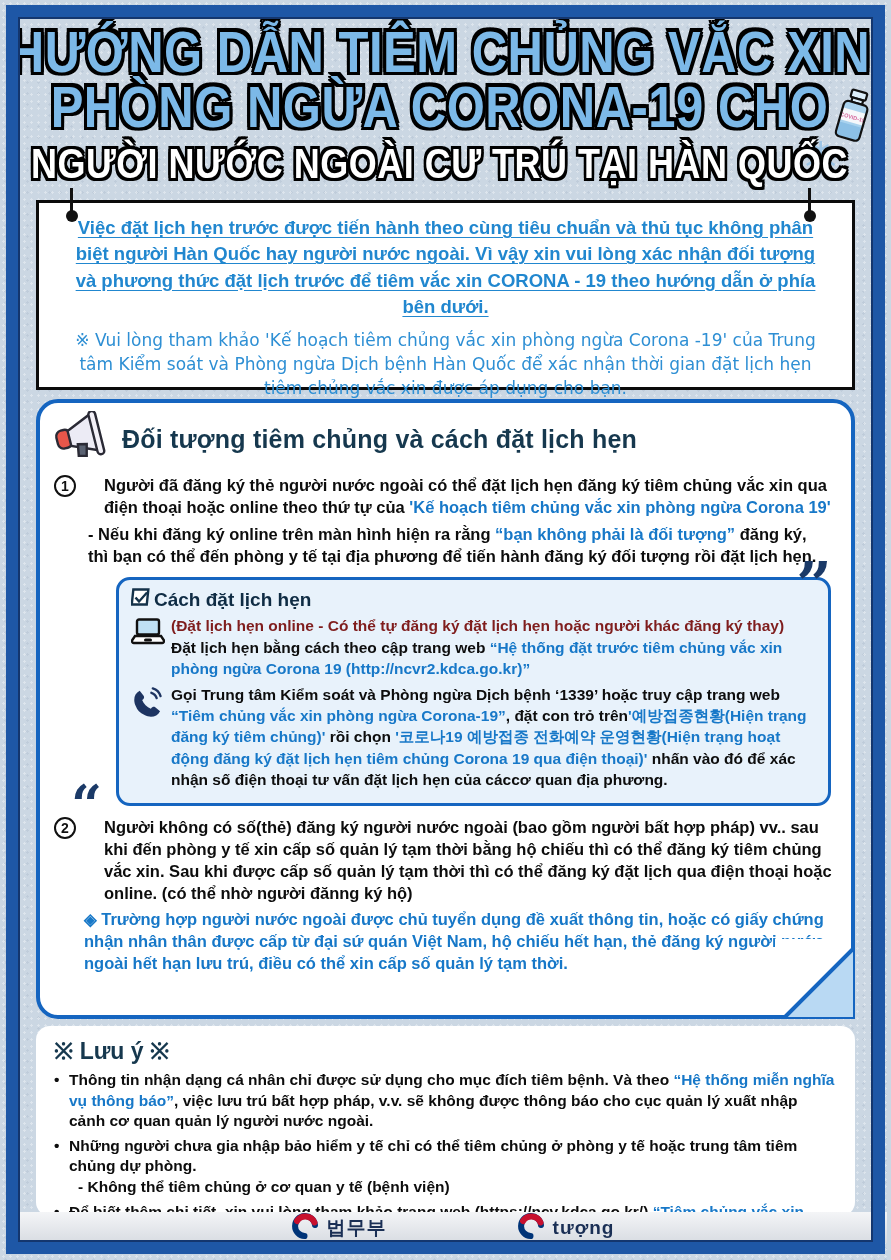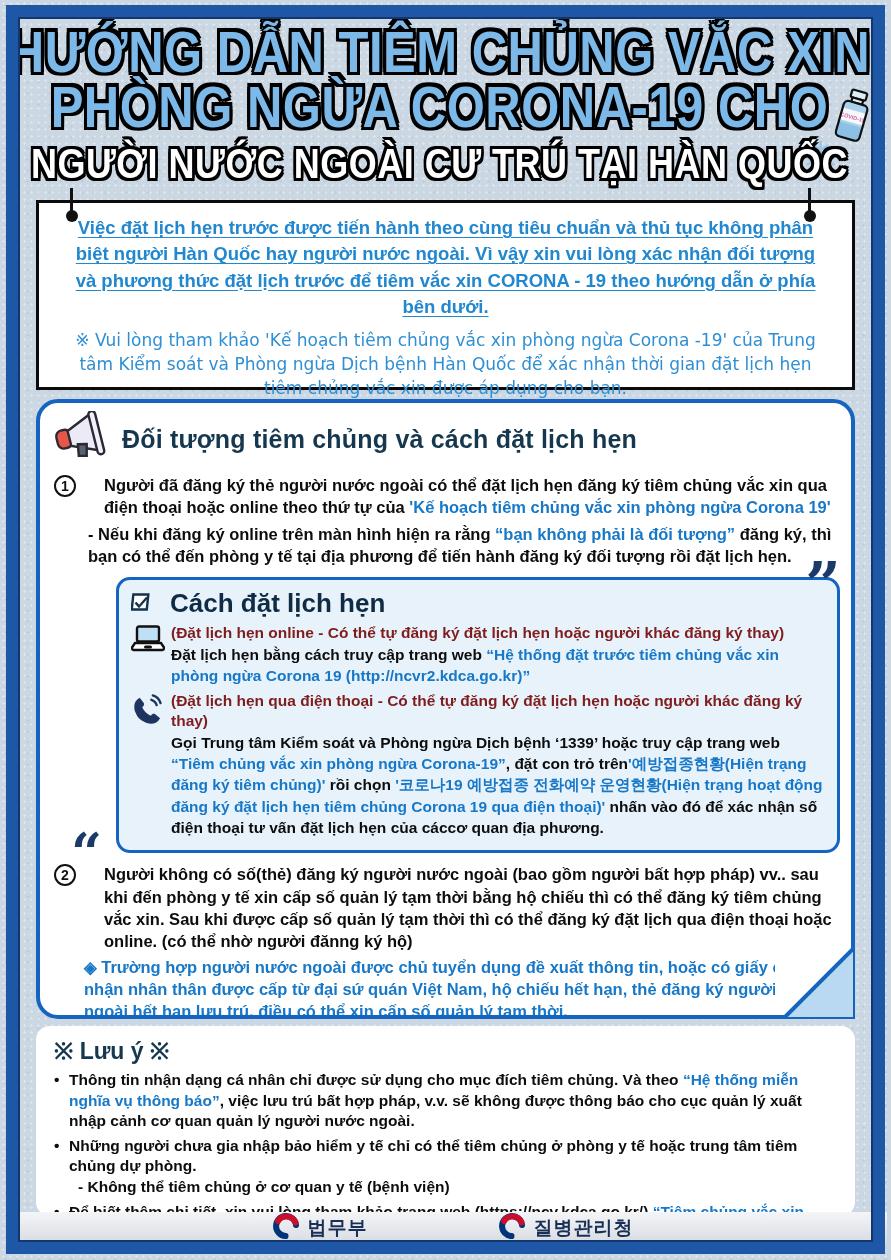--- a/index.html
+++ b/index.html
@@ -31,34 +31,34 @@
   .notice-note{margin-top:9px;font-size:17px;font-weight:500;color:#2e8fd4;line-height:1.4;
     font-family:"DejaVu Sans",sans-serif;text-underline-offset:3px;}
   .pin{position:absolute;width:14px;height:40px;z-index:4;}
   .pin .stem{position:absolute;left:6px;top:0;width:3px;height:26px;background:#111;}
   .pin .head{position:absolute;left:1.5px;top:22px;width:12px;height:12px;border-radius:50%;background:#111;}
   .pin-l{left:64px;top:188px;}
   .pin-r{left:802px;top:188px;}
   
   .main{position:absolute;left:36px;top:399px;width:819px;height:620px;box-sizing:border-box;
     background:#fff;border:4px solid #1565c0;border-radius:22px;border-bottom-right-radius:0;
-    padding:8px 7px 6px 14px;z-index:3;overflow:hidden;}
+    padding:8px 16px 6px 14px;z-index:3;overflow:hidden;}
   .sec-head{display:flex;align-items:center;gap:10px;}
   .sec-head h2{margin:0;font-size:25px;color:#16384e;letter-spacing:.2px;}
   .item{display:flex;gap:7px;margin-top:7px;}
   .num{flex:0 0 22px;height:22px;margin-top:1px;border:2.5px solid #111;border-radius:50%;
     display:flex;align-items:center;justify-content:center;font-size:14px;font-weight:bold;color:#111;box-sizing:border-box;}
   .btxt{font-size:16.5px;font-weight:600;color:#0d0d0d;line-height:1.34;margin-left:21px;}
   .blue{color:#1778c8;}
   .blue-b{color:#1778c8;font-weight:bold;}
   .sub-dash{margin:5px 8px 0 34px;}
   
   .howto{position:relative;margin:10px 4px 10px 62px;background:#e8f2fb;border:3px solid #1565c0;
     border-radius:14px;padding:8px 14px 12px 12px;}
-  .howto-title{display:flex;align-items:center;gap:20px;font-size:26px;font-weight:bold;color:#0f2c44;}
+  .howto-title{display:flex;align-items:center;gap:4px;font-size:19px;font-weight:bold;color:#0f2c44;}
   .howto-sec{position:relative;padding-left:40px;margin-top:4px;}
   .howto-ico{position:absolute;left:0;top:2px;}
   .howto-head{font-size:15.5px;font-weight:bold;color:#7f1d1d;line-height:1.32;}
   .howto-desc{font-size:15.5px;font-weight:600;color:#0d0d0d;line-height:1.38;}
   .q{position:absolute;font-family:"DejaVu Serif",serif;font-weight:bold;color:#1b3a68;line-height:.55;}
   .q-top{top:-12px;right:-4px;font-size:62px;}
   .q-bot{bottom:-18px;left:-48px;font-size:54px;}
   .note-diamond{margin:4px 0 0 30px;font-size:16.5px;line-height:1.34;}
   
   .fold{position:absolute;left:775px;top:939px;width:80px;height:80px;z-index:4;}
@@ -156,32 +156,31 @@
 
       <div class="howto-sec">
         <span class="howto-ico">
           <svg width="34" height="27" viewBox="0 0 34 27">
             <rect x="6" y="1.5" width="22" height="15" rx="2" fill="#bfe0f4" stroke="#111" stroke-width="2.4"></rect>
             <path d="M4,18 h26 l3,4.5 a2,2 0 0 1 -2,2.5 h-28 a2,2 0 0 1 -2,-2.5 z" fill="#fff" stroke="#111" stroke-width="2.4"></path>
             <rect x="13" y="20.5" width="8" height="3" rx="1.5" fill="#111"></rect>
           </svg>
         </span>
         <div class="howto-head">(Đặt lịch hẹn online - Có thể tự đăng ký đặt lịch hẹn hoặc người khác đăng ký thay)</div>
-        <div class="howto-desc"><span>Đặt lịch hẹn bằng cách truy cập trang web </span><span class="blue-b">“Hệ thống đặt trước tiêm chủng vắc xin phòng ngừa Corona 19 (http://ncvr2.kdca.go.kr)”</span></div>
+        <div class="howto-desc"><span>Đặt lịch hẹn bằng cách theo cập trang web </span><span class="blue-b">“Hệ thống đặt trước tiêm chủng vắc xin phòng ngừa Corona 19 (http://ncvr2.kdca.go.kr)”</span></div>
       </div>
 
       <div class="howto-sec">
         <span class="howto-ico">
           <svg width="31" height="31" viewBox="0 0 32 32">
             <path d="M5 21 C2 15 3 8 9 5 l4 5 c1 1.5 .5 3 -1.5 4.5 c1.5 4 5 7.5 9 9 c1.5 -2 3 -2.5 4.5 -1.5 l5 4 c-3 6 -10 7 -16 4 C9 28 6.5 25 5 21 Z" fill="#1d3461"></path>
             <path d="M21 7 a8 8 0 0 1 5.5 5.5" stroke="#1d3461" stroke-width="2.4" fill="none" stroke-linecap="round"></path>
             <path d="M22.5 2.5 a12 12 0 0 1 8 8" stroke="#1d3461" stroke-width="2.4" fill="none" stroke-linecap="round"></path>
           </svg>
         </span>
-        <div class="howto-head">(Đặt lịch hẹn qua điện thoại - Có thể tự đăng ký đặt lịch hẹn hoặc người khác đăng ký thay)</div>
         <div class="howto-desc">
           <span>Gọi Trung tâm Kiểm soát và Phòng ngừa Dịch bệnh ‘1339’ hoặc truy cập trang web </span><span class="blue-b">“Tiêm chủng vắc xin phòng ngừa Corona-19”</span><span>, đặt con trỏ trên</span><span class="blue">'예방접종현황(Hiện trạng đăng ký tiêm chủng)'</span><span> rồi chọn </span><span class="blue-b">'코로나19 예방접종 전화예약 운영현황(Hiện trạng hoạt động đăng ký đặt lịch hẹn tiêm chủng Corona 19 qua điện thoại)'</span><span> nhấn vào đó để xác nhận số điện thoại tư vấn đặt lịch hẹn của cáccơ quan địa phương.</span>
         </div>
       </div>
     </div>
 
     <div class="item">
       <span class="num">2</span>
       <div class="btxt">Người không có số(thẻ) đăng ký người nước ngoài (bao gồm người bất hợp pháp) vv.. sau khi đến phòng y tế xin cấp số quản lý tạm thời bằng hộ chiếu thì có thể đăng ký tiêm chủng vắc xin. Sau khi được cấp số quản lý tạm thời thì có thể đăng ký đặt lịch qua điện thoại hoặc online. (có thể nhờ người đănng ký hộ)</div>
     </div>
@@ -194,21 +193,21 @@
     <svg width="80" height="80" viewBox="0 0 80 80">
       <rect x="0" y="0" width="80" height="80" fill="#ffffff"></rect>
       <polygon points="8,80 80,8 80,80" fill="#b9d9f3" stroke="#1565c0" stroke-width="4" stroke-linejoin="round"></polygon>
       <rect x="0" y="76" width="10" height="4" fill="#1565c0"></rect>
       <rect x="76" y="0" width="4" height="10" fill="#1565c0"></rect>
     </svg>
   </div>
 
   <div class="caution">
     <h2>※ Lưu ý ※</h2>
-    <div class="cb"><span>Thông tin nhận dạng cá nhân chỉ được sử dụng cho mục đích tiêm chủng. Và theo </span><span class="blue-b">“Hệ thống miễn nghĩa vụ thông báo”</span><span>, việc lưu trú bất hợp pháp, v.v. sẽ không được thông báo cho cục quản lý xuất nhập cảnh cơ quan quản lý người nước ngoài.</span></div>
+    <div class="cb"><span>Thông tin nhận dạng cá nhân chỉ được sử dụng cho mục đích tiêm bệnh. Và theo </span><span class="blue-b">“Hệ thống miễn nghĩa vụ thông báo”</span><span>, việc lưu trú bất hợp pháp, v.v. sẽ không được thông báo cho cục quản lý xuất nhập cảnh cơ quan quản lý người nước ngoài.</span></div>
     <div class="cb">Những người chưa gia nhập bảo hiểm y tế chỉ có thể tiêm chủng ở phòng y tế hoặc trung tâm tiêm chủng dự phòng.</div>
     <div class="cb-sub">- Không thể tiêm chủng ở cơ quan y tế (bệnh viện)</div>
     <div class="cb"><span>Để biết thêm chi tiết, xin vui lòng tham khảo trang web (https://ncv.kdca.go.kr/) </span><span class="blue-b">“Tiêm chủng vắc xin phòng ngừa Corona 19”</span></div>
   </div>
 
   <div class="footer">
     <div class="org">
       <span>
         <svg width="28" height="28" viewBox="0 0 28 28">
           <path d="M24 13 A10 10 0 1 0 13.5 24" fill="none" stroke="#003478" stroke-width="6" stroke-linecap="round"></path>
@@ -217,18 +216,18 @@
       </span>
       <span class="org-name">법무부</span>
     </div>
     <div class="org">
       <span>
         <svg width="28" height="28" viewBox="0 0 28 28">
           <path d="M24 13 A10 10 0 1 0 13.5 24" fill="none" stroke="#003478" stroke-width="6" stroke-linecap="round"></path>
           <path d="M6 9 A10 10 0 0 1 23.5 10.5" fill="none" stroke="#c8102e" stroke-width="6" stroke-linecap="round"></path>
         </svg>
       </span>
-      <span class="org-name">질병관리청</span>
+      <span class="org-name">tượng</span>
     </div>
   </div>
 
   <div class="frame"></div>
 </div>
 
 </body></html>

